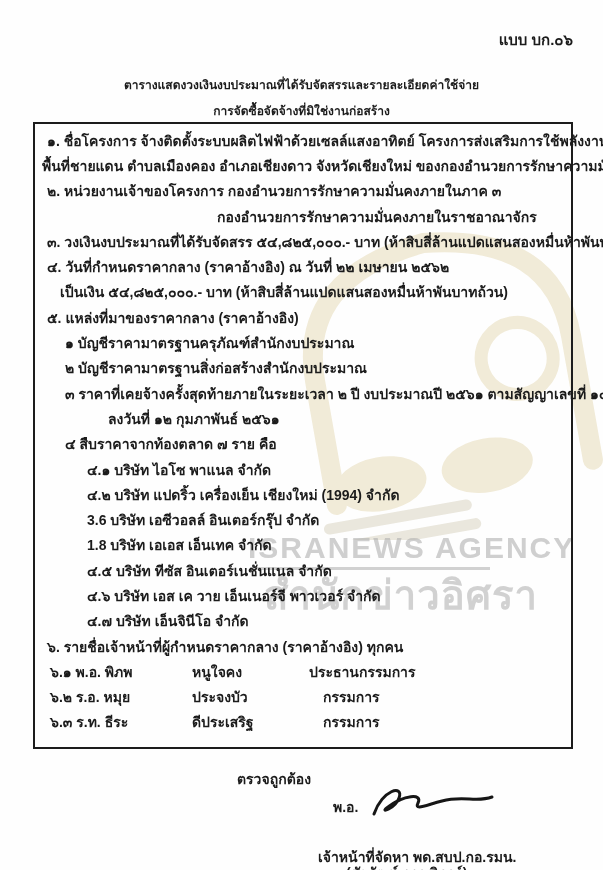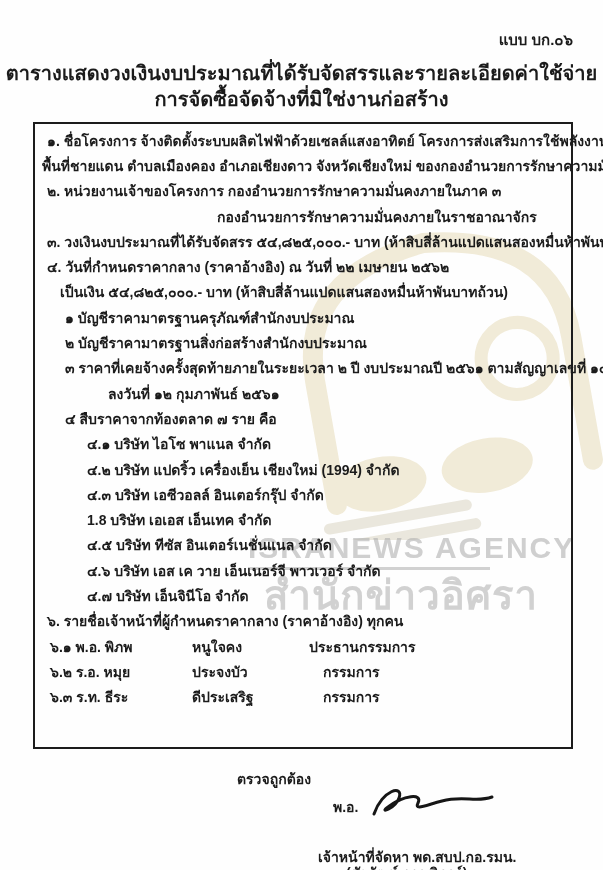--- a/index.html
+++ b/index.html
@@ -3,21 +3,21 @@
 <meta charset="utf-8">
 <style>
   html,body{margin:0;padding:0;background:#ffffff;}
   .page{
     position:relative;width:603px;height:870px;overflow:hidden;
     background:#fefefe;color:#1b1b1b;
     font-family:"Liberation Sans","DejaVu Sans",sans-serif;
   }
   
   .form-code{position:absolute;top:28px;right:30px;font-size:15px;font-weight:700;}
-  .title{position:absolute;top:60px;left:0;width:100%;text-align:center;font-weight:700;font-size:20px;line-height:26px;}
+  .title{position:absolute;top:72px;left:0;width:100%;text-align:center;font-weight:700;font-size:12px;line-height:26px;}
   
   .emblem{position:absolute;left:270px;top:210px;z-index:1;}
   .wm1{position:absolute;left:248px;top:531px;z-index:2;font-size:30px;font-weight:700;letter-spacing:2px;color:rgba(172,172,172,0.58);white-space:nowrap;}
   .wm-underline{position:absolute;left:250px;top:567px;width:240px;height:3px;background:rgba(172,172,172,0.55);z-index:2;}
   .wm2{position:absolute;left:264px;top:563px;z-index:2;font-size:40px;font-weight:600;letter-spacing:1px;color:rgba(178,178,178,0.6);white-space:nowrap;}
   
   .box{
     position:absolute;left:33px;top:122px;width:536px;height:619px;
     border:2px solid #1c1c1c;z-index:3;background:transparent;
     padding-top:4px;font-size:14px;font-weight:600;
@@ -69,28 +69,29 @@
   </div>
 
   <div class="box">
     <div class="bl ind-main">๑. ชื่อโครงการ จ้างติดตั้งระบบผลิตไฟฟ้าด้วยเซลล์แสงอาทิตย์ โครงการส่งเสริมการใช้พลังงานทดแทนใน</div>
     <div class="bl ind-wrap">พื้นที่ชายแดน ตำบลเมืองคอง อำเภอเชียงดาว จังหวัดเชียงใหม่ ของกองอำนวยการรักษาความมั่นคงภายในภาค ๓</div>
     <div class="bl ind-main">๒. หน่วยงานเจ้าของโครงการ  กองอำนวยการรักษาความมั่นคงภายในภาค ๓</div>
     <div class="bl ind-org">กองอำนวยการรักษาความมั่นคงภายในราชอาณาจักร</div>
     <div class="bl ind-main">๓. วงเงินงบประมาณที่ได้รับจัดสรร ๕๔,๘๒๕,๐๐๐.- บาท (ห้าสิบสี่ล้านแปดแสนสองหมื่นห้าพันบาทถ้วน)</div>
     <div class="bl ind-main">๔. วันที่กำหนดราคากลาง (ราคาอ้างอิง) ณ วันที่ ๒๒ เมษายน ๒๕๖๒</div>
     <div class="bl ind-money">เป็นเงิน ๕๔,๘๒๕,๐๐๐.- บาท (ห้าสิบสี่ล้านแปดแสนสองหมื่นห้าพันบาทถ้วน)</div>
+    <div class="bl ind-main">๕. แหล่งที่มาของราคากลาง (ราคาอ้างอิง)</div>
     <div class="bl ind-sub">๑ บัญชีราคามาตรฐานครุภัณฑ์สำนักงบประมาณ</div>
     <div class="bl ind-sub">๒ บัญชีราคามาตรฐานสิ่งก่อสร้างสำนักงบประมาณ</div>
     <div class="bl ind-sub">๓ ราคาที่เคยจ้างครั้งสุดท้ายภายในระยะเวลา ๒ ปี งบประมาณปี ๒๕๖๑ ตามสัญญาเลขที่ ๑๔/๒๕๖๒</div>
     <div class="bl ind-date">ลงวันที่ ๑๒ กุมภาพันธ์ ๒๕๖๑</div>
     <div class="bl ind-sub">๔ สืบราคาจากท้องตลาด ๗ ราย คือ</div>
     <div class="bl ind-vendor">๔.๑ บริษัท ไอโซ พาแนล จำกัด</div>
     <div class="bl ind-vendor">๔.๒ บริษัท แปดริ้ว เครื่องเย็น เชียงใหม่ (1994) จำกัด</div>
-    <div class="bl ind-vendor">๔.๓ บริษัท เอซีวอลล์ อินเตอร์กรุ๊ป จำกัด</div>
+    <div class="bl ind-vendor">3.6 บริษัท เอซีวอลล์ อินเตอร์กรุ๊ป จำกัด</div>
     <div class="bl ind-vendor">1.8 บริษัท เอเอส เอ็นเทค จำกัด</div>
     <div class="bl ind-vendor">๔.๕ บริษัท ทีซัส อินเตอร์เนชั่นแนล จำกัด</div>
     <div class="bl ind-vendor">๔.๖ บริษัท เอส เค วาย เอ็นเนอร์จี พาวเวอร์ จำกัด</div>
     <div class="bl ind-vendor">๔.๗ บริษัท เอ็นจินีโอ จำกัด</div>
     <div class="bl ind-main">๖. รายชื่อเจ้าหน้าที่ผู้กำหนดราคากลาง (ราคาอ้างอิง) ทุกคน</div>
 
     <div class="bl officer-row">
       <span class="oc1">๖.๑ พ.อ. พิภพ</span>
       <span class="oc2">หนูใจคง</span>
       <span class="oc3">ประธานกรรมการ</span>

